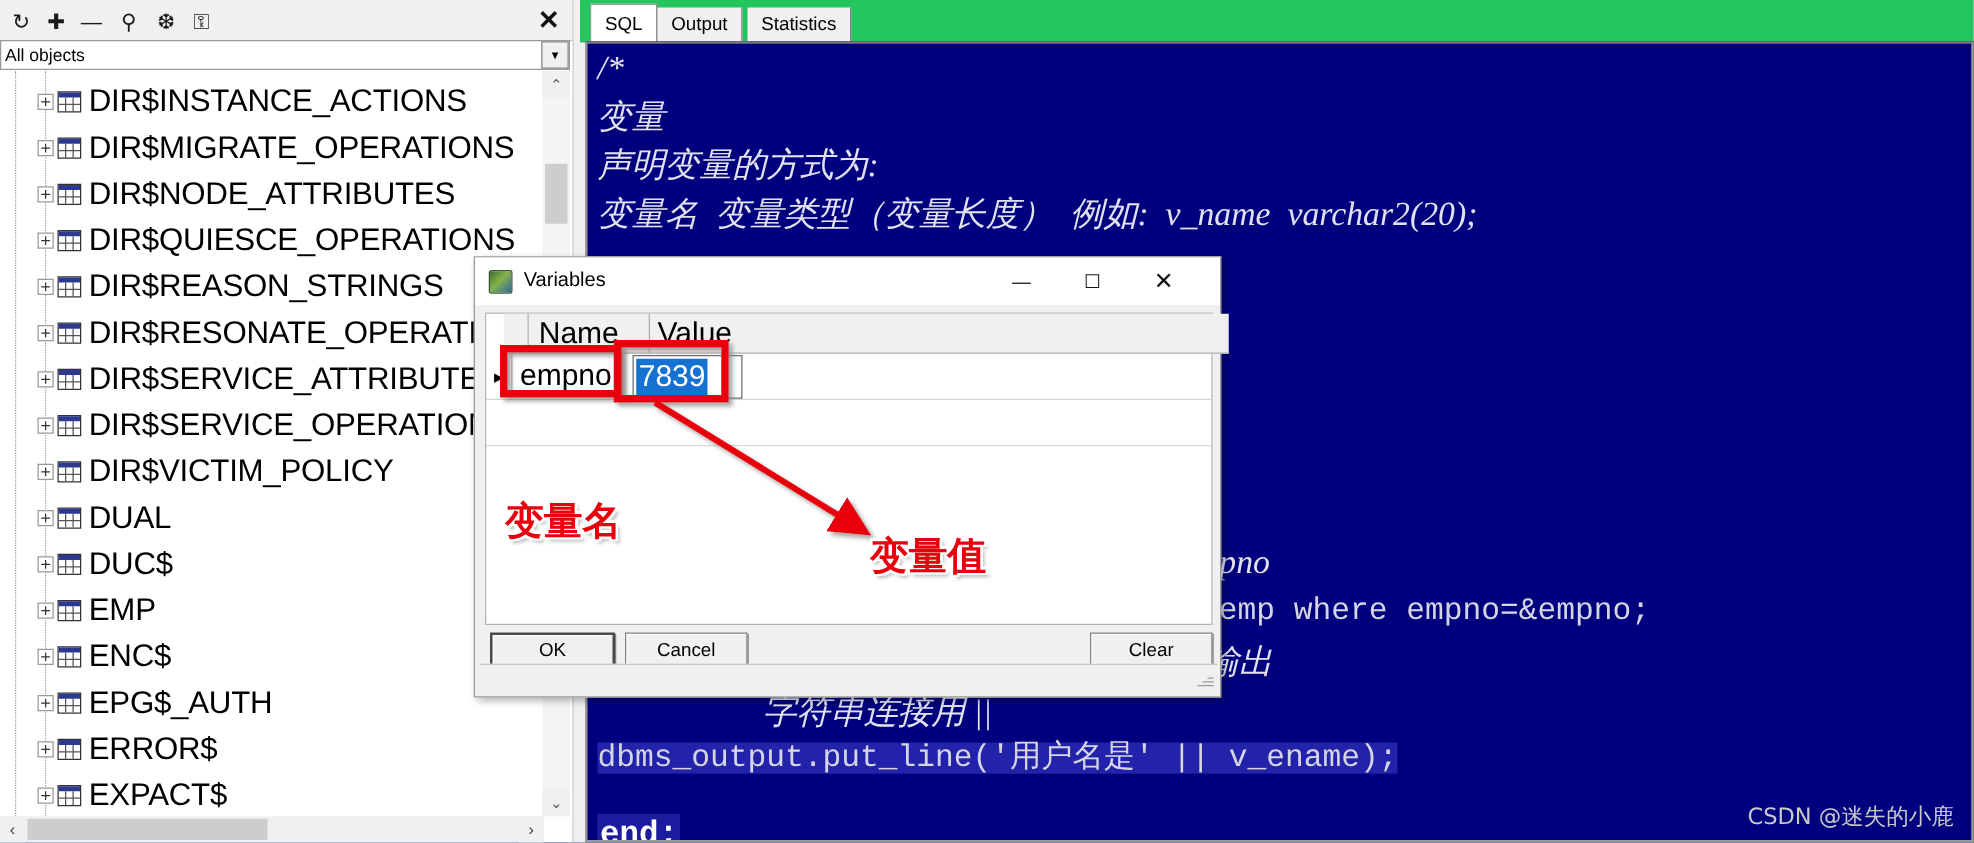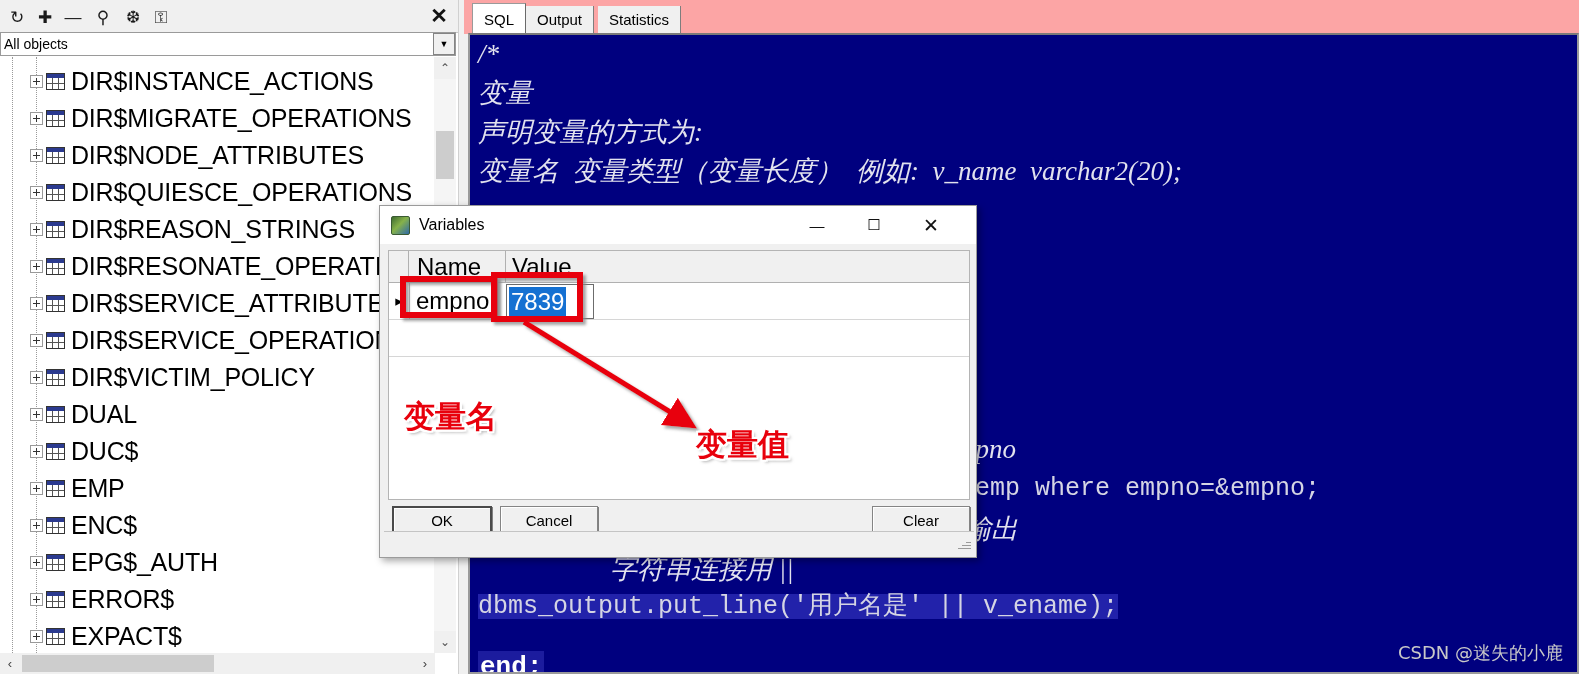--- a/index.html
+++ b/index.html
@@ -104,21 +104,21 @@
   #hs-thumb{
     position:absolute;left:22px;top:2px;width:192px;height:17px;background:#cdcdcd;cursor:pointer;
   }
   #panel-divider{
     position:absolute;left:458px;top:0;width:6px;height:674px;background:#f0f0f0;
     border-left:1px solid #d0d0d0;border-right:1px solid #a9a9a9;cursor:col-resize;
   }
 
   
   #right-panel{position:absolute;left:464px;top:0;width:1115px;height:674px;background:#f0f0f0;}
-  #tabbar{position:absolute;left:0;top:0;width:1115px;height:34px;background:#fca5a5;}
+  #tabbar{position:absolute;left:0;top:0;width:1115px;height:34px;background:#22c55e;}
   .tab{
     position:absolute;top:6px;height:27px;padding:0 11px;
     display:flex;align-items:center;font-size:15px;color:#000;cursor:pointer;
     font-family:"Liberation Sans", sans-serif;box-sizing:border-box;
   }
   .tab.active{
     background:#ffffff;border-left:1px solid #9a9a9a;border-top:1px solid #9a9a9a;
     border-right:1px solid #6a6a6a;top:3px;height:31px;
   }
   .tab.inactive{
@@ -166,21 +166,21 @@
   #wb-max{right:77px;}
   #wb-close{right:20px;font-size:19px;}
   #dlg-grid{
     position:absolute;left:8px;top:44px;width:582px;height:448px;
   }
   #grid-box{
     position:absolute;left:0;top:0;width:582px;height:250px;background:#ffffff;
     border:1px solid #b4b4b4;box-sizing:border-box;
   }
   #grid-head{
-    position:absolute;left:0;top:0;width:100%;height:32px;background:#f0f0f0;
+    position:absolute;left:14px;top:0;width:100%;height:32px;background:#f0f0f0;
     border-bottom:1px solid #b0b0b0;box-sizing:border-box;
   }
   .gcell-h{
     position:absolute;top:0;height:32px;display:flex;align-items:center;
     font-size:24px;color:#000;font-family:"Liberation Sans", sans-serif;box-sizing:border-box;
   }
   #gh-gutter{left:0;width:20px;border-right:1px solid #b0b0b0;}
   #gh-name{left:20px;width:97px;padding-left:8px;border-right:1px solid #b0b0b0;}
   #gh-value{left:117px;right:0;padding-left:6px;}
   .grow{

